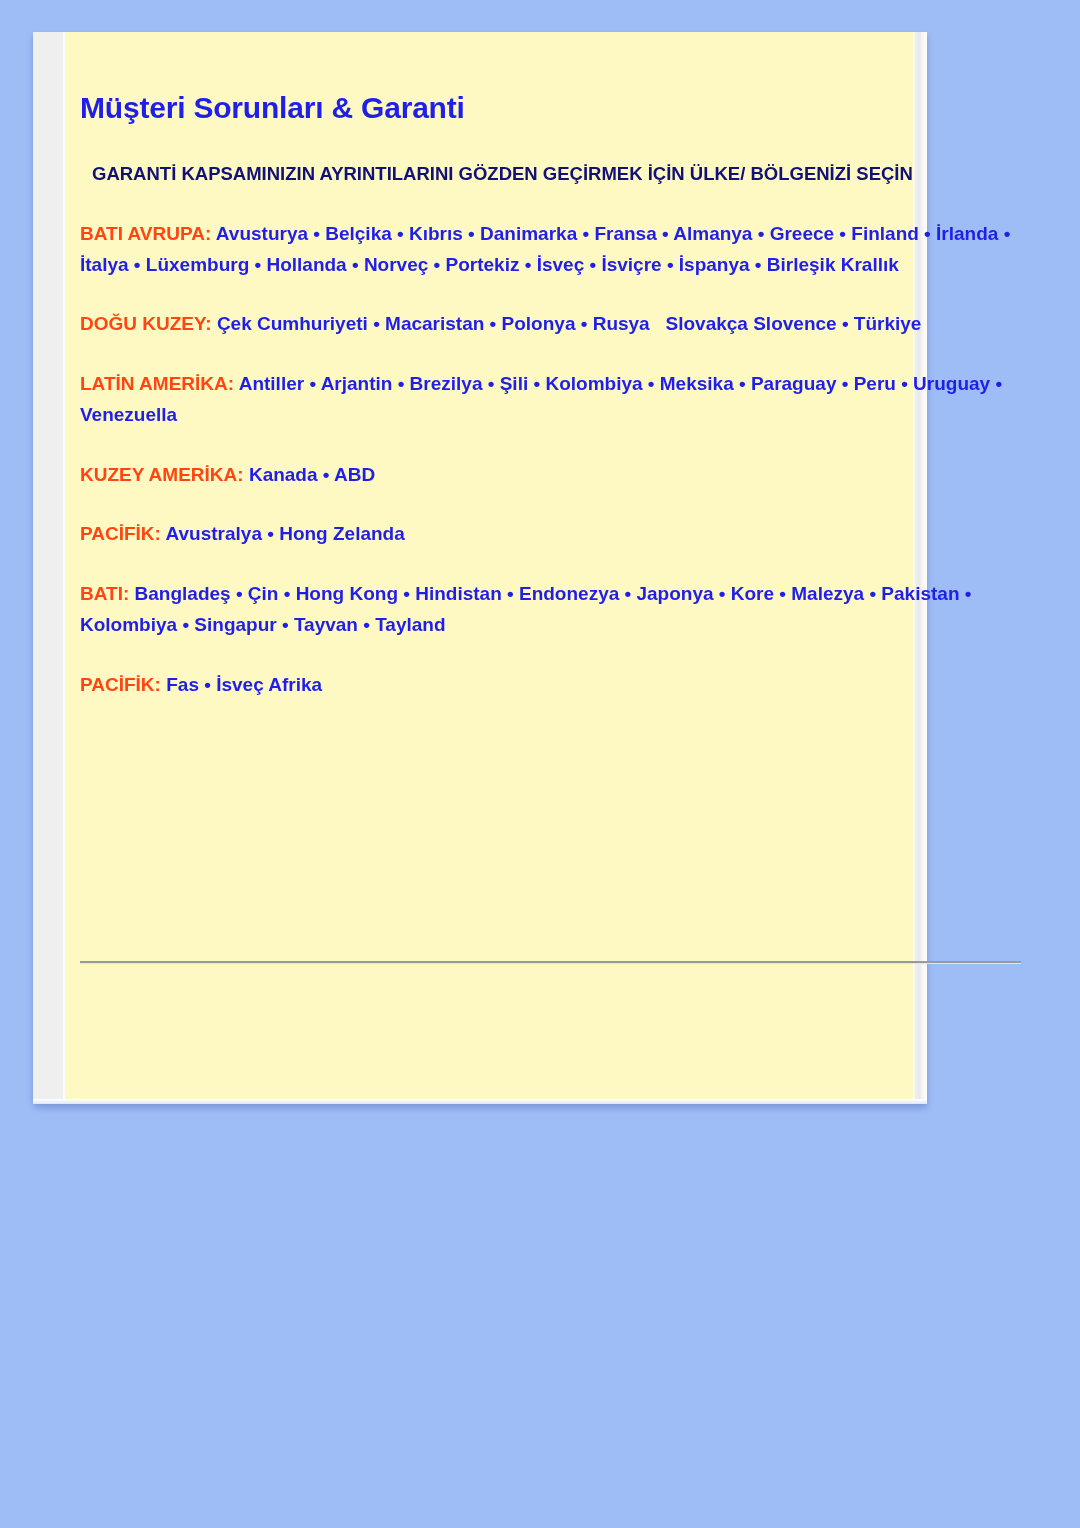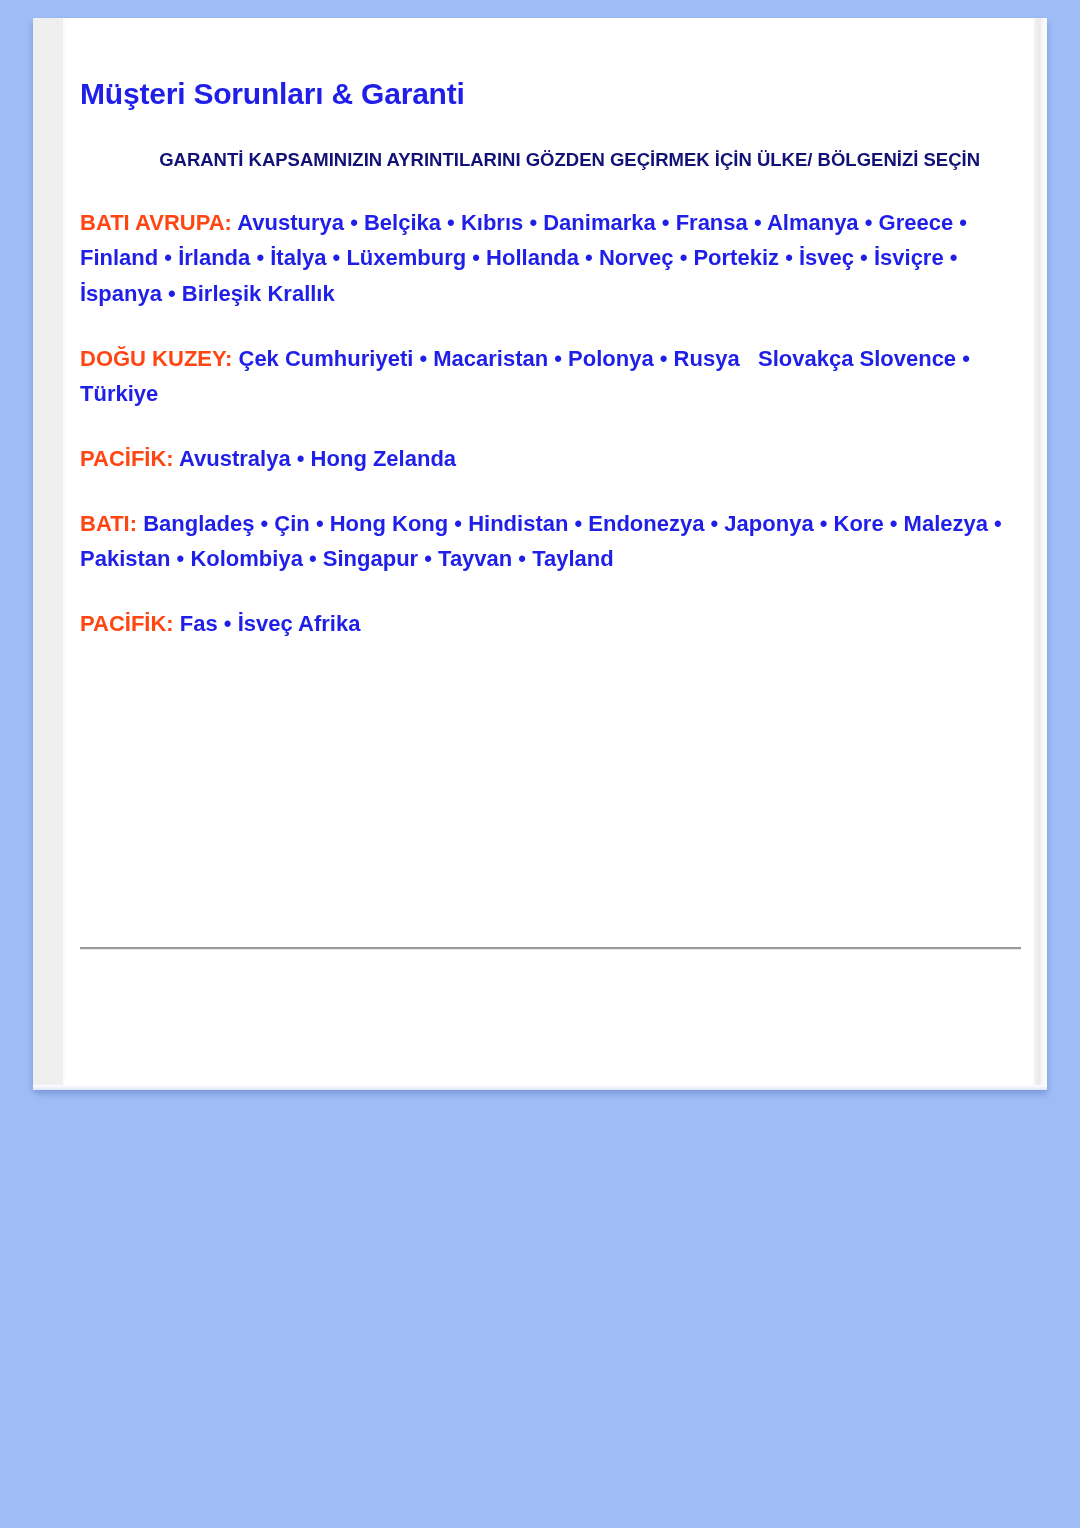--- a/index.html
+++ b/index.html
@@ -13,24 +13,24 @@
     background: #9ebdf7;
     font-family: "Liberation Sans", sans-serif;
     overflow: hidden;
     position: relative;
   }
 
   
   #page-panel {
     position: absolute;
     left: 33px;
-    top: 18px;
-    width: 1014px;
+    top: 32px;
+    width: 894px;
     height: 1072px;
-    background: #ffffff;
+    background: #fef9c3;
     box-sizing: border-box;
     border-radius: 2px 0 0 6px;
     box-shadow: 0 4px 6px rgba(60, 80, 160, 0.35);
   }
 
   
   #left-gutter {
     position: absolute;
     left: 0;
     top: 0;
@@ -91,27 +91,26 @@
     letter-spacing: -0.2px;
     margin: 0 0 34px 0;
     line-height: 1.2;
   }
 
   #section-instruction {
     color: #111176;
     font-size: 18.5px;
     font-weight: bold;
     line-height: 1.5;
-    margin: 0 0 31px 0;
+    margin: 0 0 31px 12px;
     max-width: 900px;
-    text-align: right;
   }
 
   .region-block {
-    font-size: 22px;
+    font-size: 19px;
     font-weight: bold;
     line-height: 1.62;
     margin: 0 0 29px 0;
     max-width: 950px;
   }
   .region-block:last-child {
     margin-bottom: 0;
   }
   .region-label {
     color: #ff4612;
@@ -145,20 +144,22 @@
 
   <div id="content">
 
     <h1 id="page-title">Müşteri Sorunları &amp; Garanti</h1>
 
     <p id="section-instruction">GARANTİ KAPSAMINIZIN AYRINTILARINI GÖZDEN GEÇİRMEK İÇİN ÜLKE/ BÖLGENİZİ SEÇİN</p>
 
     <div id="region-list">
         <p class="region-block"><span class="region-label">BATI AVRUPA:</span> <span class="region-countries">Avusturya • Belçika • Kıbrıs • Danimarka • Fransa • Almanya • Greece • Finland • İrlanda • İtalya • Lüxemburg • Hollanda • Norveç • Portekiz • İsveç • İsviçre • İspanya • Birleşik Krallık</span></p>
         <p class="region-block"><span class="region-label">DOĞU KUZEY:</span> <span class="region-countries">Çek Cumhuriyeti • Macaristan • Polonya • Rusya   Slovakça Slovence • Türkiye</span></p>
+        <p class="region-block"><span class="region-label">LATİN AMERİKA:</span> <span class="region-countries">Antiller • Arjantin • Brezilya • Şili • Kolombiya • Meksika • Paraguay • Peru • Uruguay • Venezuella</span></p>
+        <p class="region-block"><span class="region-label">KUZEY AMERİKA:</span> <span class="region-countries">Kanada • ABD</span></p>
         <p class="region-block"><span class="region-label">PACİFİK:</span> <span class="region-countries">Avustralya • Hong Zelanda</span></p>
         <p class="region-block"><span class="region-label">BATI:</span> <span class="region-countries">Bangladeş • Çin • Hong Kong • Hindistan • Endonezya • Japonya • Kore • Malezya • Pakistan • Kolombiya • Singapur • Tayvan • Tayland</span></p>
         <p class="region-block"><span class="region-label">PACİFİK:</span> <span class="region-countries">Fas • İsveç Afrika</span></p>
       </div>
 
   </div>
 
   <hr id="divider">
 </div>
 

